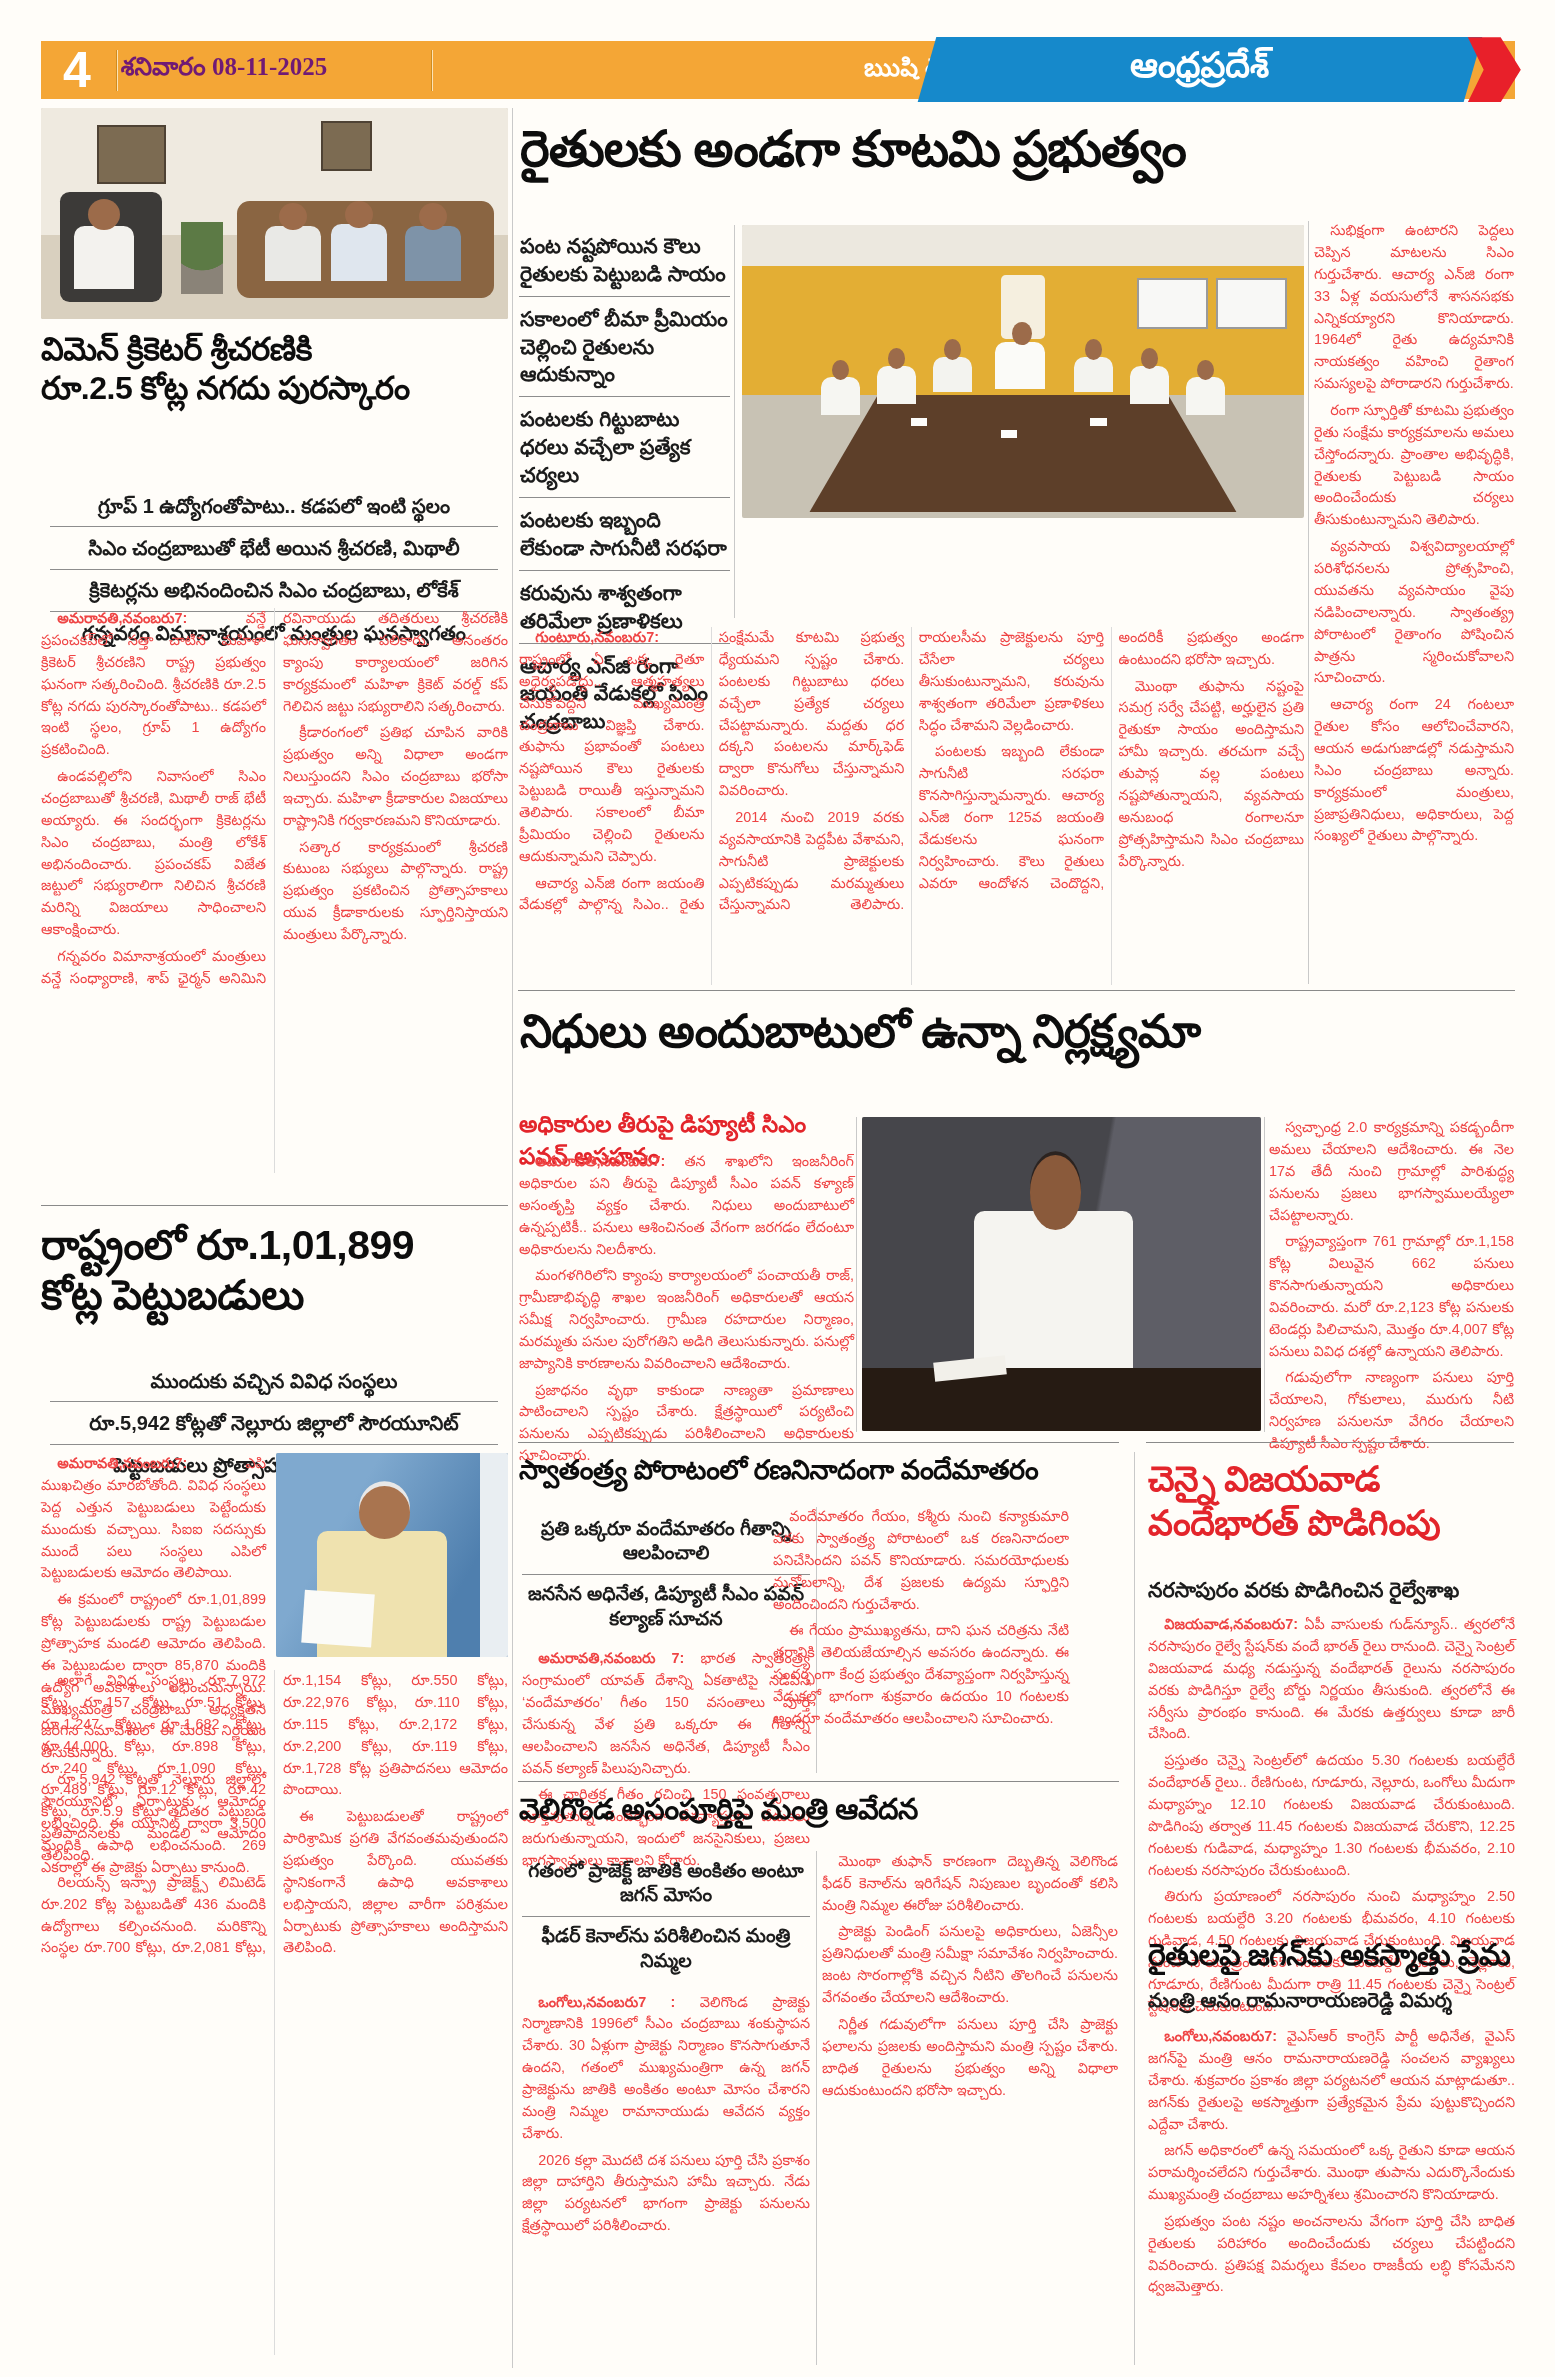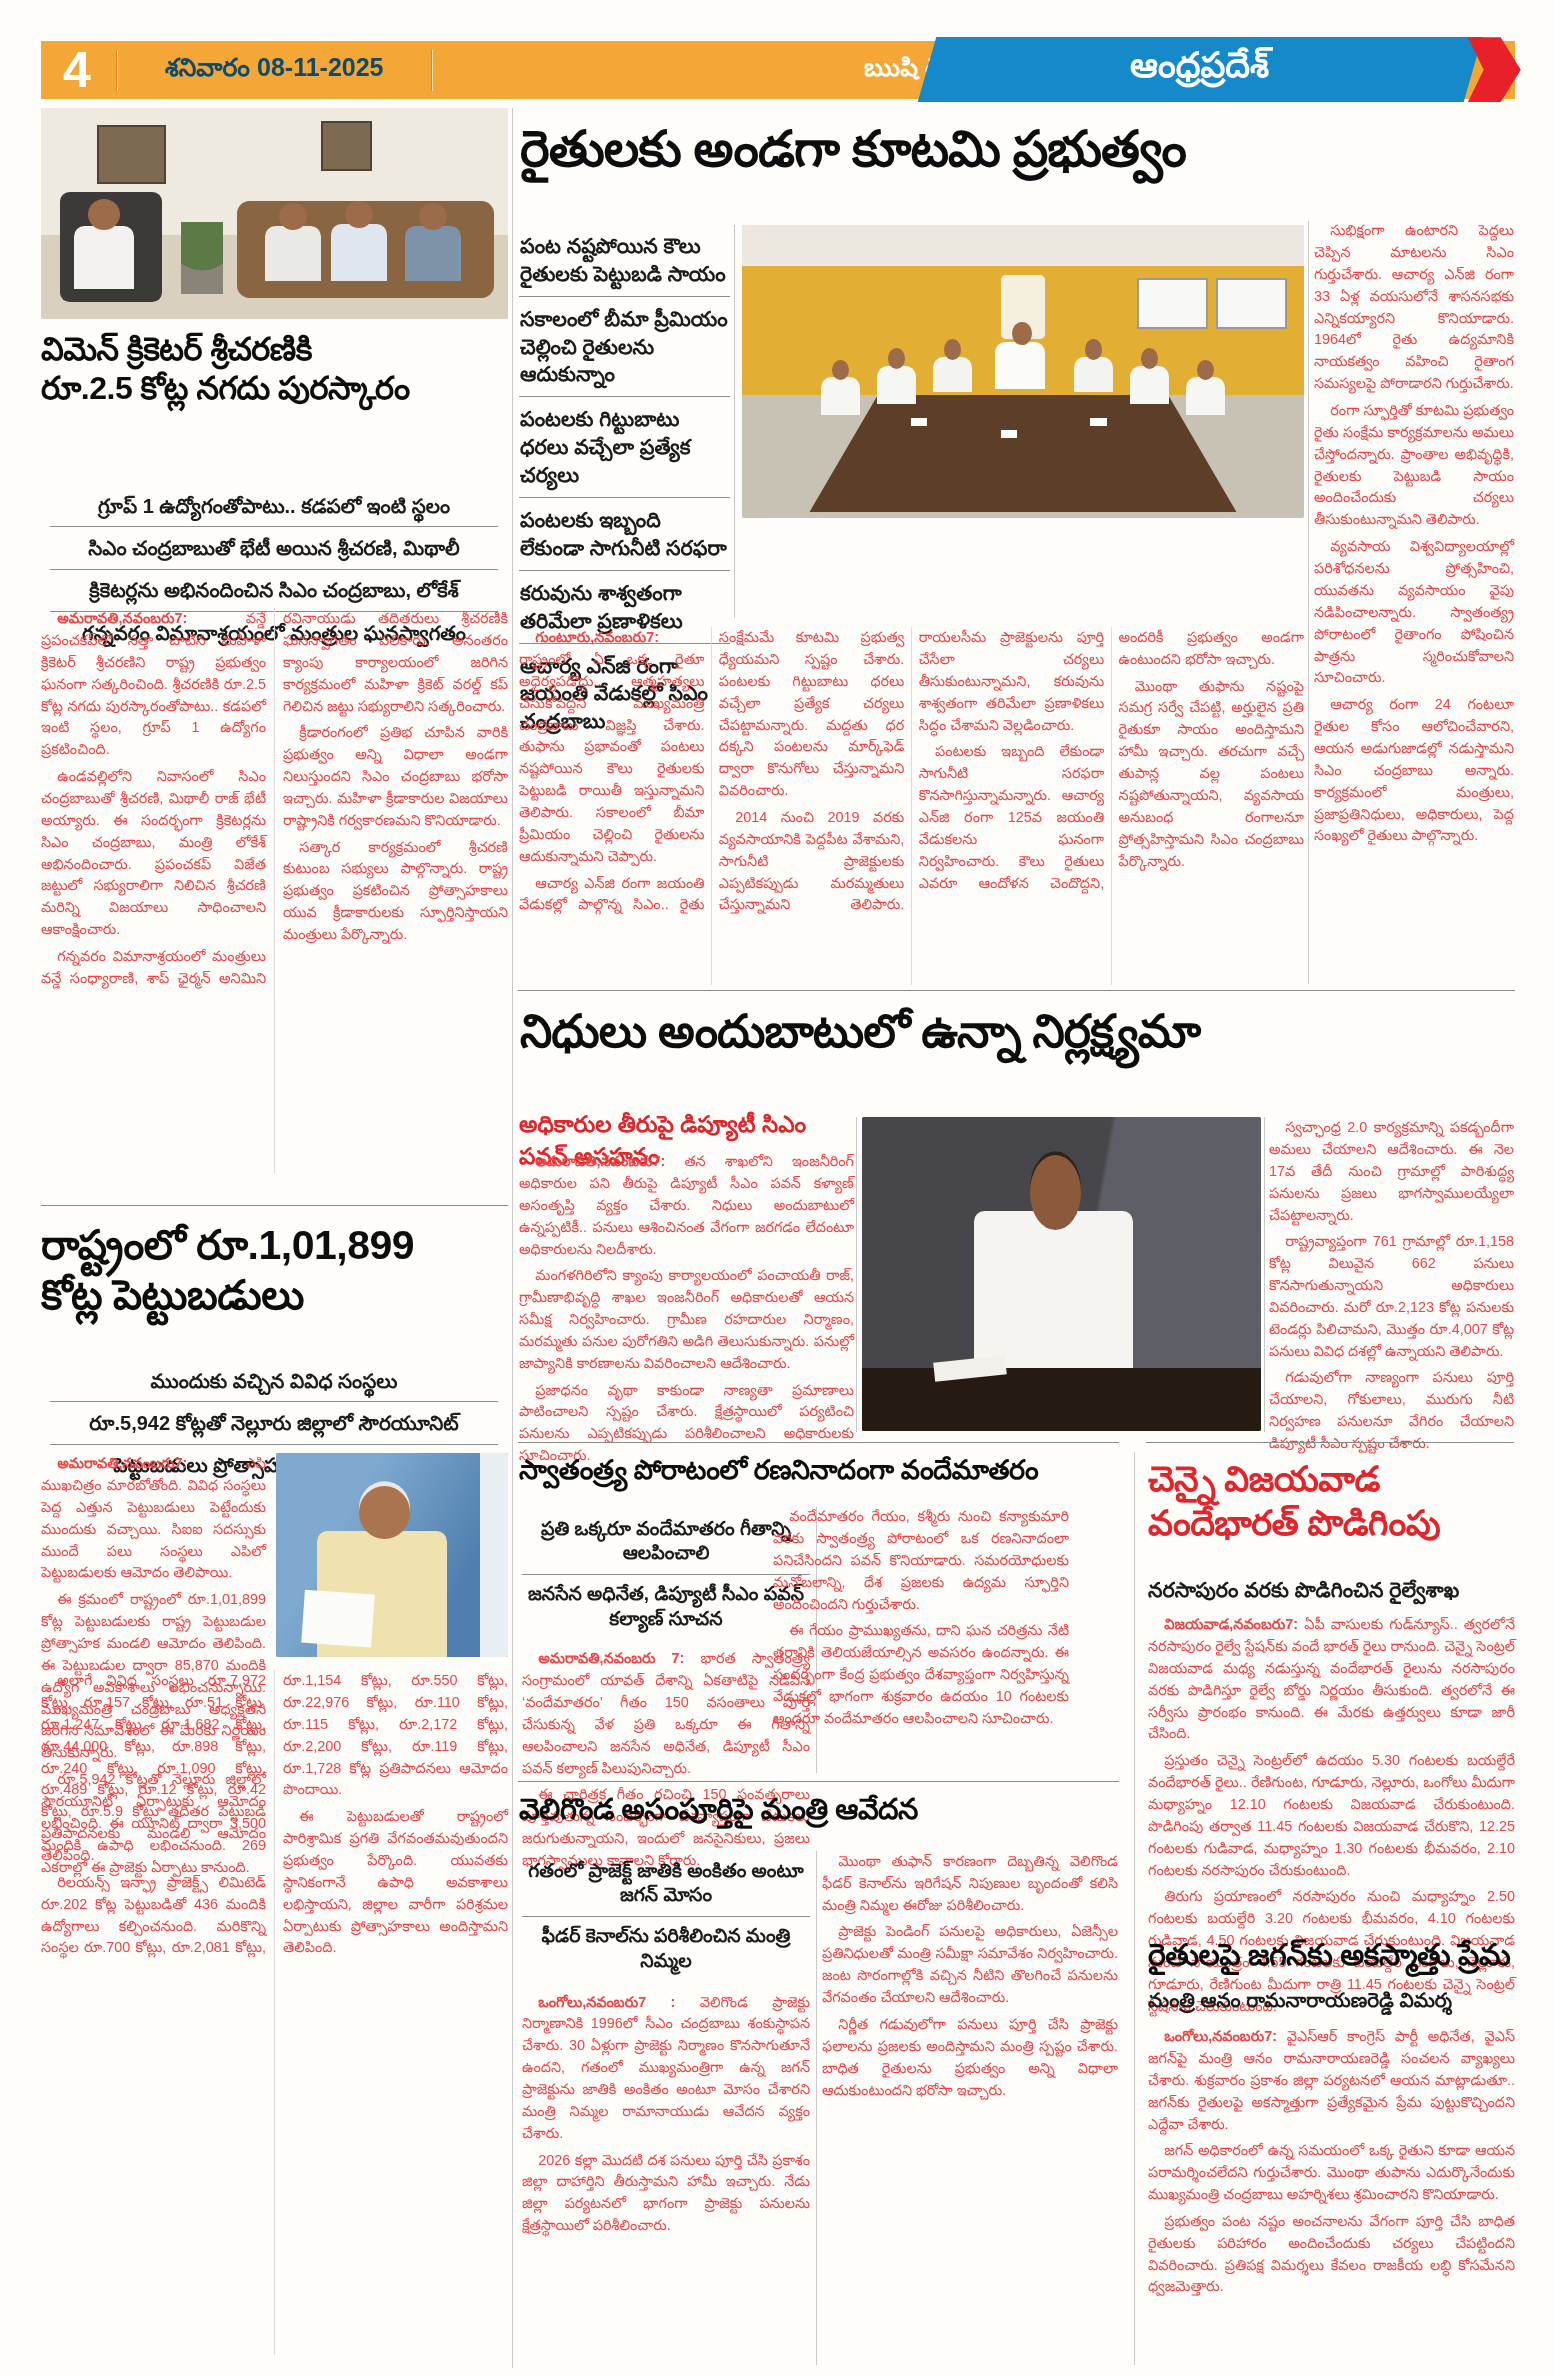--- a/index.html
+++ b/index.html
@@ -3,21 +3,21 @@
 <meta charset="utf-8">
 <style>
   html,body{margin:0;padding:0;background:#9a9a9a;}
   .page{position:relative;width:1555px;height:2377px;background:#fffdf9;overflow:hidden;
         font-family:"Liberation Sans","DejaVu Sans",sans-serif;color:#1c1c1c;}
   
   .topbar{position:absolute;left:41px;top:41px;width:1474px;height:58px;background:#F4A636;
           display:flex;align-items:center;}
   .pageno{width:72px;text-align:center;font-size:50px;font-weight:bold;color:#fff;line-height:1;}
   .hdiv{height:41px;border-left:1.4px solid #cf8c20;border-right:1.4px solid #fce3b5;margin:0 2.9px;}
-  .hdate{width:307px;text-align:center;font-size:25px;font-weight:bold;color:#0c4a6e;}
+  .hdate{width:307px;text-align:left;font-size:25px;font-weight:bold;color:#701a75;font-family:Liberation Serif, serif;}
   .hmast{flex:1;text-align:center;font-size:25px;font-weight:bold;color:#fff;}
   .band-wrap{position:absolute;right:-5.8px;top:-3.8px;height:65px;width:623px;}
   .band-blue{position:absolute;left:29px;top:0;width:546px;height:65px;background:#1689CB;
              transform:skewX(-16deg);display:flex;align-items:center;justify-content:center;}
   .band-blue span{transform:skewX(16deg);font-size:35px;font-weight:bold;color:#fff;}
   .band-red{position:absolute;right:0;top:0;width:53px;height:65px;background:#E8202A;
             clip-path:polygon(0 0,62% 0,100% 50%,62% 100%,0 100%,30% 50%);}
   
   .hline{position:absolute;border-top:1.4px solid #8a8a8a;}
   .vline{position:absolute;border-left:1px solid #c9c9c9;}

